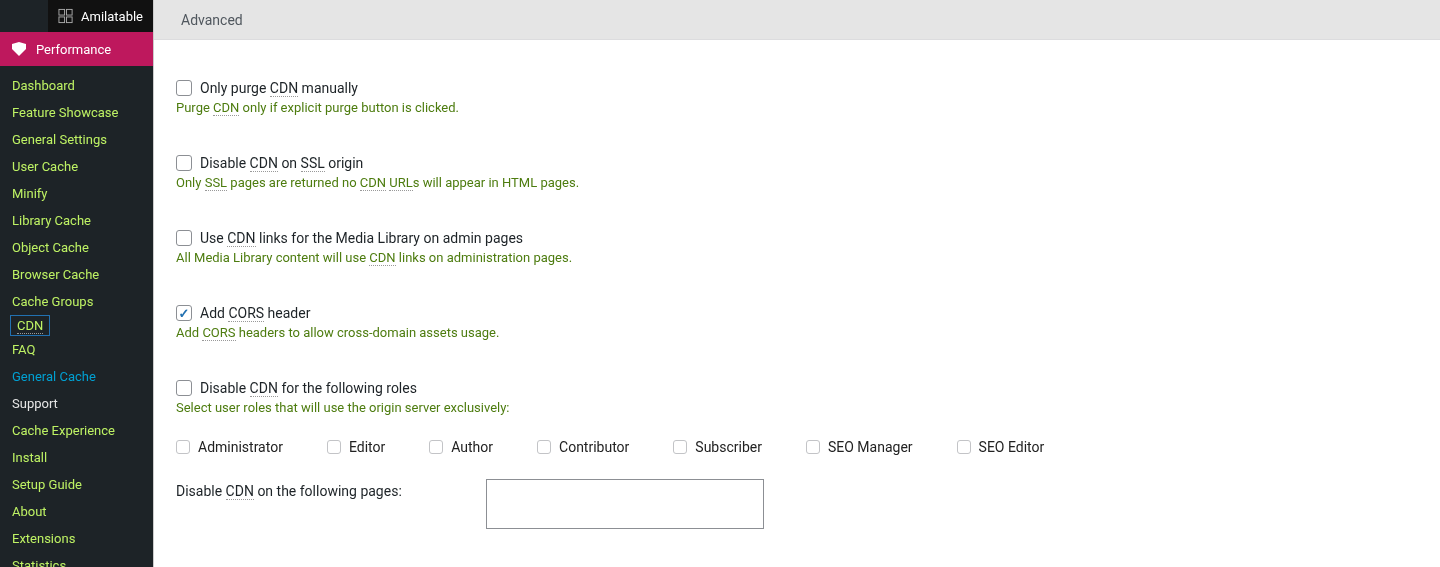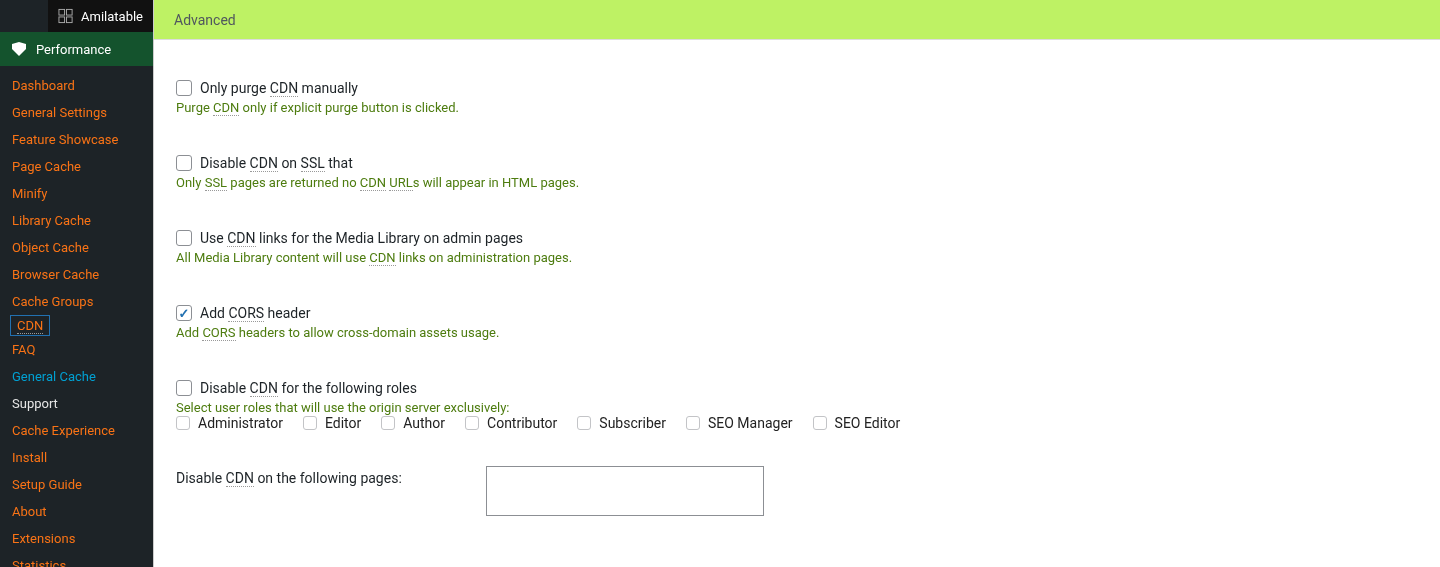--- a/index.html
+++ b/index.html
@@ -1,42 +1,42 @@
 <!DOCTYPE html>
 <html><head>
 <meta charset="utf-8">
 <style>
 * { margin: 0; padding: 0; box-sizing: border-box; }
 body { font-family: -apple-system, BlinkMacSystemFont, "Segoe UI", Roboto, sans-serif; font-size: 13px; color: #222; background: #f0f0f1; display: flex; height: 567px; overflow: hidden; }
 .sidebar { width: 153px; background: #1d2327; color: #fff; overflow-y: auto; flex-shrink: 0; }
 .sidebar-item { display: flex; align-items: center; padding: 8px 10px; color: #e0e0e0; font-size: 13px; cursor: pointer; }
 .sidebar-item.top { background: #111; color: #fff; margin-left: 48px; }
 .sidebar-item.top svg { margin-right: 8px; }
-.sidebar-item.active { background: #14532d; color: #fff; position: relative; }
+.sidebar-item.active { background: #be185d; color: #fff; position: relative; }
 .sidebar-item.active::after { content: ''; position: absolute; right: -8px; top: 50%; margin-top: -8px; border: 8px solid transparent; border-right-color: #f0f0f1; }
 .sidebar-item.active svg { margin-right: 8px; }
 .submenu { background: #1d2327; padding: 6px 0 8px 0; }
-.submenu-item { padding: 6px 12px; color: #f97316; font-size: 13px; cursor: pointer; }
+.submenu-item { padding: 6px 12px; color: #bef264; font-size: 13px; cursor: pointer; }
 .submenu-item.current { border: 1px solid #2271b1; display: inline-block; margin-left: 10px; padding: 2px 6px; }
 .submenu-item.frag { color: #00a0d2; }
 .submenu-item.support { color: #e5e5e5; }
 .main { flex: 1; background: #fff; overflow-y: auto; border-left: 1px solid #ccc; }
-.section-header { border-bottom: 1px solid #dcdcde; height: 40px; display: flex; align-items: center; padding: 0 20px; font-size: 14px; color: #50575e; background: #bef264; }
+.section-header { border-bottom: 1px solid #dcdcde; height: 40px; display: flex; align-items: center; padding: 0 27px; font-size: 14px; color: #50575e; background: #e5e5e5; }
 .content { padding: 0 22px 40px 22px; }
 .setting { margin-top: 40px; }
 .setting-row { display: flex; align-items: flex-start; }
 .chk { width: 16px; height: 16px; border: 1px solid #8c8f94; border-radius: 3px; margin-right: 8px; background: #fff; cursor: pointer; display: inline-flex; align-items: center; justify-content: center; flex-shrink: 0; }
 .chk.checked::after { content: '✓'; color: #2271b1; font-size: 13px; font-weight: bold; line-height: 1; }
 .setting-label { font-size: 14px; color: #1d2327; }
 .setting-desc { font-size: 13px; color: #4d7c0f; margin-top: 4px; }
 .abbr { border-bottom: 1px dotted #999; }
-.roles { display: flex; gap: 20px; flex-wrap: wrap; }
+.roles { display: flex; gap: 44px; margin-top: 24px; flex-wrap: wrap; }
 .role { display: flex; align-items: center; font-size: 14px; }
 .role .chk { width: 14px; height: 14px; border-color: #c3c4c7; }
-.pages-row { display: flex; align-items: flex-start; margin-top: 35px; gap: 20px; }
+.pages-row { display: flex; align-items: flex-start; margin-top: 24px; gap: 20px; }
 .pages-label { font-size: 14px; color: #1d2327; padding-top: 4px; min-width: 290px; }
 textarea.pages-input { border: 1px solid #8c8f94; width: 278px; height: 50px; font-size: 13px; padding: 4px; background: #fff; resize: none; }
 </style>
 </head>
 <body>
 
 <div class="sidebar">
   <div class="sidebar-item top">
     <svg width="16" height="16" viewBox="0 0 16 16">
         <rect x="1" y="1" width="6" height="6" fill="none" stroke="#aaa"></rect>
@@ -47,23 +47,23 @@
     <span>Amilatable</span>
   </div>
   <div class="sidebar-item active">
     <svg width="18" height="18" viewBox="0 0 18 18">
         <path d="M2 4 L9 2 L16 4 L16 9 L9 16 L2 9 Z" fill="#fff"></path>
       </svg>
     <span>Performance</span>
   </div>
   <div class="submenu">
     <div class="submenu-item">Dashboard</div>
+    <div class="submenu-item">Feature Showcase</div>
     <div class="submenu-item">General Settings</div>
-    <div class="submenu-item">Feature Showcase</div>
-    <div class="submenu-item">Page Cache</div>
+    <div class="submenu-item">User Cache</div>
     <div class="submenu-item">Minify</div>
     <div class="submenu-item">Library Cache</div>
     <div class="submenu-item">Object Cache</div>
     <div class="submenu-item">Browser Cache</div>
     <div class="submenu-item">Cache Groups</div>
     <div class="submenu-item current"><span class="abbr">CDN</span></div>
     <div class="submenu-item">FAQ</div>
     <div class="submenu-item frag">General Cache</div>
     <div class="submenu-item support">Support</div>
     <div class="submenu-item">Cache Experience</div>
@@ -83,21 +83,21 @@
       <div class="setting-row">
         <span class="chk"></span>
         <span class="setting-label"><span>Only purge </span><span class="abbr">CDN</span><span> manually</span></span>
       </div>
       <div class="setting-desc"><span>Purge </span><span class="abbr">CDN</span><span> only if explicit purge button is clicked.</span></div>
     </div>
 
     <div class="setting">
       <div class="setting-row">
         <span class="chk"></span>
-        <span class="setting-label"><span>Disable </span><span class="abbr">CDN</span><span> on </span><span class="abbr">SSL</span><span> that</span></span>
+        <span class="setting-label"><span>Disable </span><span class="abbr">CDN</span><span> on </span><span class="abbr">SSL</span><span> origin</span></span>
       </div>
       <div class="setting-desc"><span>Only </span><span class="abbr">SSL</span><span> pages are returned no </span><span class="abbr">CDN</span><span> </span><span class="abbr">URL</span><span>s will appear in HTML pages.</span></div>
     </div>
 
     <div class="setting">
       <div class="setting-row">
         <span class="chk"></span>
         <span class="setting-label"><span>Use </span><span class="abbr">CDN</span><span> links for the Media Library on admin pages</span></span>
       </div>
       <div class="setting-desc"><span>All Media Library content will use </span><span class="abbr">CDN</span><span> links on administration pages.</span></div>

